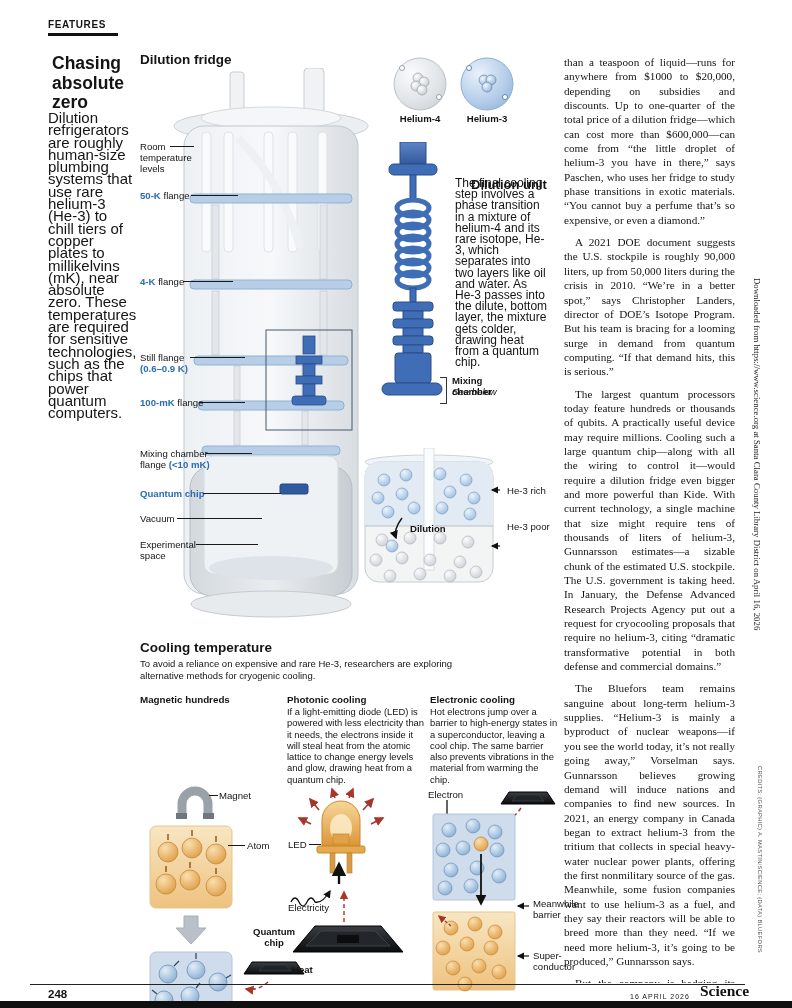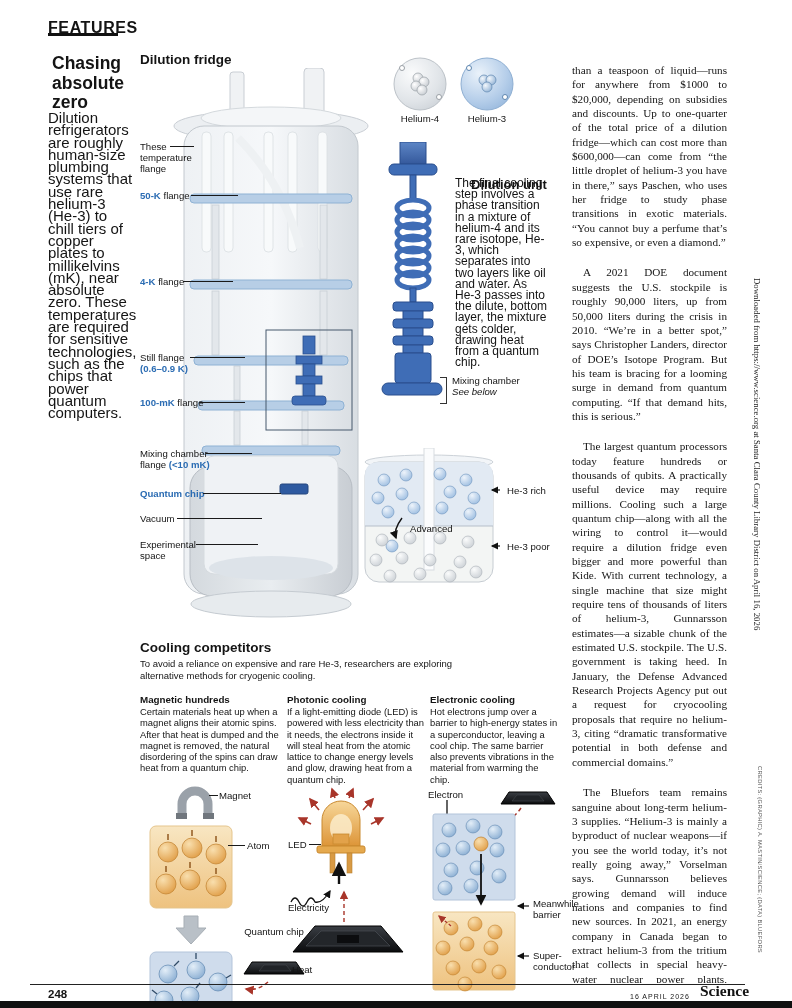--- a/index.html
+++ b/index.html
@@ -1,43 +1,43 @@
 <!DOCTYPE html>
 <html><head>
 <meta charset="utf-8">
 <style>
   html,body{margin:0;padding:0;background:#888}
   .page{position:relative;width:792px;height:1008px;background:#fff;font-family:"Liberation Sans",sans-serif;color:#141414;overflow:hidden;margin:0 auto}
   .abs{position:absolute}
-  .kicker{left:48px;top:19px;font-size:16px;font-weight:bold;letter-spacing:.6px}
+  .kicker{left:48px;top:19px;font-size:10px;font-weight:bold;letter-spacing:.6px}
   .kicker-bar{left:48px;top:33px;width:70px;height:3px;background:#111}
   .intro-title{left:48px;top:50px;width:96px;font-size:17.5px;line-height:19.5px;font-weight:bold;margin:4px}
   .intro-body{left:48px;top:112px;width:88px;font-size:15px;line-height:12.3px}
   .fig-title{font-size:13.5px;font-weight:bold;margin:0}
   .lbl{font-size:9.6px;line-height:11px}
   .accent{color:#2b6cb3;font-weight:bold}
   .blk{display:block}
   .leader{height:1px;background:#1a1a1a}
   .dg-head{font-size:9.8px;font-weight:bold}
   .dg-body{font-size:9.4px;line-height:11.3px}
   .du-title{font-size:13px;font-weight:bold;margin:16px}
   .du-body{font-size:12px;line-height:11.2px}
   .ital{font-style:italic;font-weight:normal}
   .ctr{text-align:center}
   .article{left:556px;top:47px;width:187px;height:936px;font-family:"Liberation Serif",serif;font-size:11.2px;line-height:14.35px;text-align:justify;overflow:hidden}
-  .article p{margin:16px}
+  .article p{margin:8px}
   .article p+p{text-indent:11px}
   .vtext{writing-mode:vertical-rl;font-family:"Liberation Serif",serif;font-size:8.8px;color:#222;white-space:nowrap}
   .vcred{writing-mode:vertical-rl;font-size:5.8px;color:#555;letter-spacing:.3px;white-space:nowrap;font-family:"Liberation Sans",sans-serif}
   .footer-rule{left:30px;top:984px;width:715px;height:1px;background:#222}
   .pageno{left:48px;top:988px;font-size:11.5px;font-weight:bold}
   .fdate{left:630px;top:993px;font-size:7px;letter-spacing:1px}
   .fbrand{left:700px;top:982px;font-family:"Liberation Serif",serif;font-size:15.5px;font-weight:bold}
   .bottom-bar{left:0;top:1001px;width:792px;height:7px;background:#101010}
-  .bold{font-weight:normal}
+  .bold{font-weight:bold}
 </style>
 </head>
 <body>
 
 <svg width="0" height="0" style="position:absolute">
 <defs>
   <linearGradient id="gShell" x1="0" y1="0" x2="1" y2="0">
         <stop offset="0" stop-color="#eef1f4"></stop>
         <stop offset=".5" stop-color="#f6f8fa"></stop>
         <stop offset="1" stop-color="#d8dde2"></stop>
@@ -156,21 +156,21 @@
       <rect x="135" y="316" width="12" height="12"></rect>
       <rect x="124" y="328" width="34" height="9" rx="3"></rect>
     </g>
     <rect x="22" y="398" width="162" height="130" rx="22" fill="url(#gBucket)" stroke="#b7bdc4"></rect>
     <rect x="36" y="388" width="134" height="118" rx="10" fill="#eff2f5" stroke="#d6dbdf"></rect>
     <ellipse cx="103" cy="500" rx="62" ry="12" fill="#dde3e9"></ellipse>
     <rect x="112" y="416" width="28" height="10" rx="2" fill="#2e5aa0" stroke="#24477e"></rect>
     <ellipse cx="103" cy="536" rx="80" ry="13" fill="#e7ebee" stroke="#c5cbd1"></ellipse>
   </svg>
 
-  <div class="abs lbl" style="left:140px;top:141px;width:54px">These temperature flange</div>
+  <div class="abs lbl" style="left:140px;top:141px;width:54px">Room temperature levels</div>
   <div class="abs leader" style="left:170px;top:146px;width:24px"></div>
 
   <div class="abs lbl" style="left:140px;top:190px;width:70px"><b class="accent">50-K</b><span> flange</span></div>
   <div class="abs leader" style="left:191px;top:195px;width:47px"></div>
 
   <div class="abs lbl" style="left:140px;top:276px;width:70px"><b class="accent">4-K</b><span> flange</span></div>
   <div class="abs leader" style="left:183px;top:281px;width:50px"></div>
 
   <div class="abs lbl" style="left:140px;top:352px;width:70px"><span>Still flange</span><b class="accent blk">(0.6–0.9 K)</b></div>
   <div class="abs leader" style="left:190px;top:357px;width:55px"></div>
@@ -281,29 +281,28 @@
         <circle cx="102" cy="114" r="6"></circle>
       <circle cx="32" cy="128" r="6"></circle>
         <circle cx="62" cy="126" r="6"></circle>
         <circle cx="92" cy="128" r="6"></circle>
         <circle cx="118" cy="124" r="6"></circle>
     </g>
     <path d="M44,70 C38,78 36,84 38,90" fill="none" stroke="#111" stroke-width="1.4" marker-end="url(#mBlack)"></path>
     <line x1="142" y1="42" x2="134" y2="42" stroke="#111" stroke-width="1.2" marker-end="url(#mBlack)"></line>
     <line x1="142" y1="98" x2="134" y2="98" stroke="#111" stroke-width="1.2" marker-end="url(#mBlack)"></line>
   </svg>
-  <div class="abs lbl bold" style="left:410px;top:523px">Advanced</div>
+  <div class="abs lbl bold" style="left:410px;top:523px">Dilution</div>
   <div class="abs lbl" style="left:507px;top:485px">He-3 rich</div>
-  <div class="abs lbl" style="left:507px;top:541px">He-3 poor</div>
-
-  <h2 class="abs fig-title" style="left:140px;top:640px">Cooling competitors</h2>
+  <div class="abs lbl" style="left:507px;top:521px">He-3 poor</div>
+
+  <h2 class="abs fig-title" style="left:140px;top:640px">Cooling temperature</h2>
   <div class="abs" style="left:140px;top:658px;width:320px;font-size:9.5px;line-height:11.5px">To avoid a reliance on expensive and rare He-3, researchers are exploring alternative methods for cryogenic cooling.</div>
 
   <div class="abs dg-head" style="left:140px;top:694px">Magnetic hundreds</div>
-  <div class="abs dg-body" style="left:140px;top:706px;width:142px">Certain materials heat up when a magnet aligns their atomic spins. After that heat is dumped and the magnet is removed, the natural disordering of the spins can draw heat from a quantum chip.</div>
 
   <div class="abs dg-head" style="left:287px;top:694px">Photonic cooling</div>
   <div class="abs dg-body" style="left:287px;top:706px;width:138px">If a light-emitting diode (LED) is powered with less electricity than it needs, the electrons inside it will steal heat from the atomic lattice to change energy levels and glow, drawing heat from a quantum chip.</div>
 
   <div class="abs dg-head" style="left:430px;top:694px">Electronic cooling</div>
   <div class="abs dg-body" style="left:430px;top:706px;width:128px">Hot electrons jump over a barrier to high-energy states in a superconductor, leaving a cool chip. The same barrier also prevents vibrations in the material from warming the chip.</div>
 
   <svg class="abs" style="left:140px;top:786px" width="170" height="215" viewBox="0 0 170 215">
     <path d="M42,30 V18 A13,13 0 0 1 68,18 V30" fill="none" stroke="#9aa1a9" stroke-width="9"></path>
     <rect x="36" y="27" width="11" height="6" fill="#70767d"></rect>

